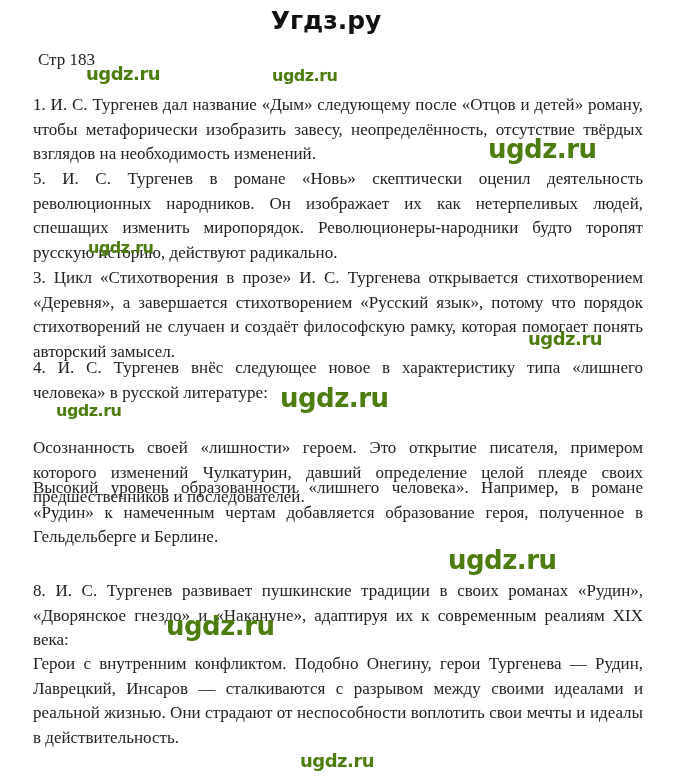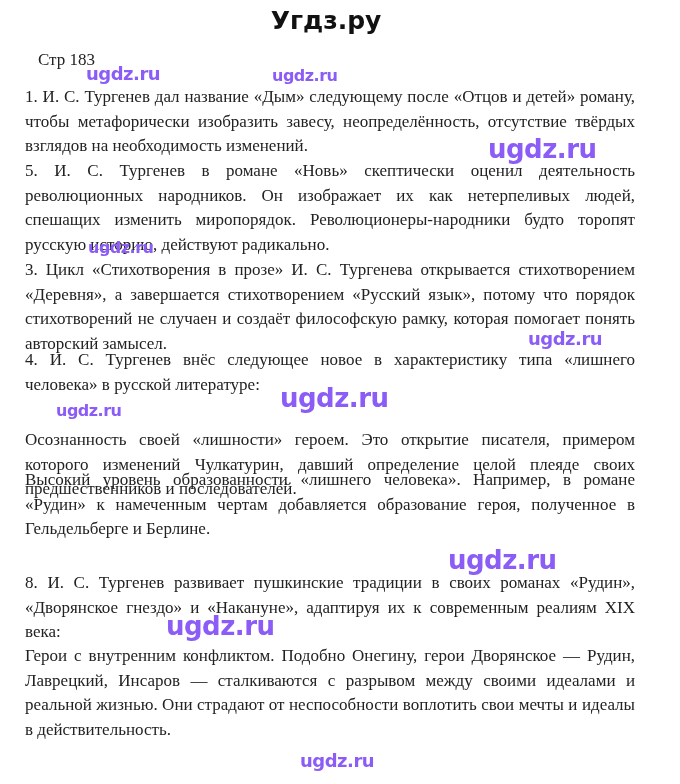--- a/index.html
+++ b/index.html
@@ -8,44 +8,44 @@
     position: absolute; left: 0; top: 6px; width: 652px; text-align: center;
     font-family: "DejaVu Sans", sans-serif; font-weight: bold; font-size: 25px; color: #111;
   }
   .page-label {
     position: absolute; left: 38px; top: 50px;
     font-family: "Liberation Serif", serif; font-size: 17px; color: #222;
   }
   .para {
     position: absolute; left: 25px; width: 610px;
     font-family: "Liberation Serif", serif; font-size: 17px; line-height: 24.5px;
-    color: #222; text-align: justify; margin: 0;
+    color: #222; text-align: justify; margin: 8px;
   }
   .wm {
     position: absolute; font-family: "DejaVu Sans", sans-serif; font-weight: bold;
-    color: #8b5cf6; white-space: nowrap; letter-spacing: -0.5px;
+    color: #4d7c0f; white-space: nowrap; letter-spacing: -0.5px;
   }
   .wm-s { font-size: 16px; }
   .wm-m { font-size: 18px; }
   .wm-l { font-size: 26px; }
 </style>
 </head>
 <body>
 
 <div class="title">Угдз.ру</div>
 <div class="page-label">Стр 183</div>
 
 <p class="para" style="top:85px;">1. И. С. Тургенев дал название «Дым» следующему после «Отцов и детей» роману, чтобы метафорически изобразить завесу, неопределённость, отсутствие твёрдых взглядов на необходимость изменений.</p>
 <p class="para" style="top:159px;">5. И. С. Тургенев в романе «Новь» скептически оценил деятельность революционных народников. Он изображает их как нетерпеливых людей, спешащих изменить миропорядок. Революционеры-народники будто торопят русскую историю, действуют радикально.</p>
 <p class="para" style="top:258px;">3. Цикл «Стихотворения в прозе» И. С. Тургенева открывается стихотворением «Деревня», а завершается стихотворением «Русский язык», потому что порядок стихотворений не случаен и создаёт философскую рамку, которая помогает понять авторский замысел.</p>
 <p class="para" style="top:348px;">4. И. С. Тургенев внёс следующее новое в характеристику типа «лишнего человека» в русской литературе:</p>
 <p class="para" style="top:428px;">Осознанность своей «лишности» героем. Это открытие писателя, примером которого изменений Чулкатурин, давший определение целой плеяде своих предшественников и последователей.</p>
 <p class="para" style="top:468px;">Высокий уровень образованности «лишнего человека». Например, в романе «Рудин» к намеченным чертам добавляется образование героя, полученное в Гельдельберге и Берлине.</p>
 <p class="para" style="top:571px;">8. И. С. Тургенев развивает пушкинские традиции в своих романах «Рудин», «Дворянское гнездо» и «Накануне», адаптируя их к современным реалиям XIX века:</p>
-<p class="para" style="top:644px;">Герои с внутренним конфликтом. Подобно Онегину, герои Дворянское — Рудин, Лаврецкий, Инсаров — сталкиваются с разрывом между своими идеалами и реальной жизнью. Они страдают от неспособности воплотить свои мечты и идеалы в действительность.</p>
+<p class="para" style="top:644px;">Герои с внутренним конфликтом. Подобно Онегину, герои Тургенева — Рудин, Лаврецкий, Инсаров — сталкиваются с разрывом между своими идеалами и реальной жизнью. Они страдают от неспособности воплотить свои мечты и идеалы в действительность.</p>
 
 <div class="wm wm-m" style="left:86px; top:63px;">ugdz.ru</div>
 <div class="wm wm-s" style="left:272px; top:66px;">ugdz.ru</div>
 <div class="wm wm-l" style="left:488px; top:134px;">ugdz.ru</div>
 <div class="wm wm-s" style="left:88px; top:238px;">ugdz.ru</div>
 <div class="wm wm-m" style="left:528px; top:328px;">ugdz.ru</div>
 <div class="wm wm-l" style="left:280px; top:383px;">ugdz.ru</div>
 <div class="wm wm-s" style="left:56px; top:401px;">ugdz.ru</div>
 <div class="wm wm-l" style="left:448px; top:545px;">ugdz.ru</div>
 <div class="wm wm-l" style="left:166px; top:611px;">ugdz.ru</div>

